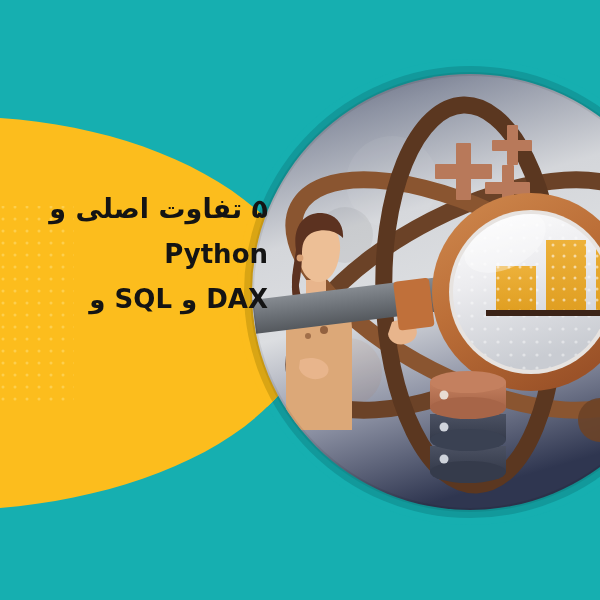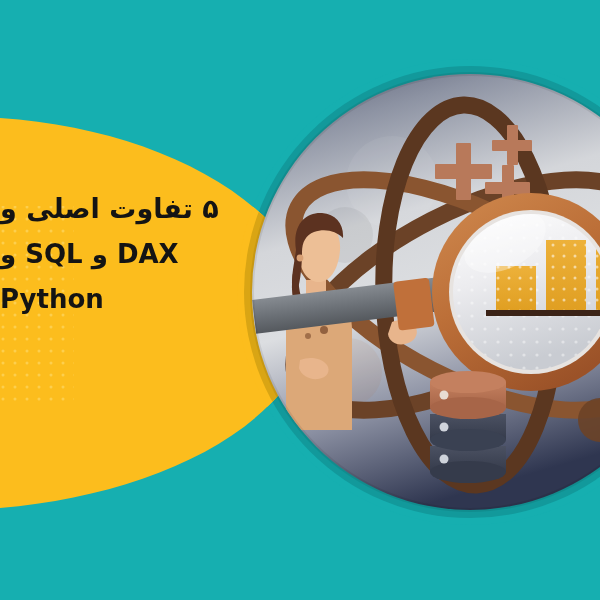--- a/index.html
+++ b/index.html
@@ -15,21 +15,21 @@
     background:#16afb0;
   }
   .layer{position:absolute;top:0;left:0;width:600px;height:600px;}
   svg.layer{display:block;}
 
   
   #headline{
     position:absolute;
     left:0px; top:186px;
     width:268px;
-    text-align:left;
+    text-align:right;
     direction:rtl;
     z-index:40;
     pointer-events:none;
   }
   #headline .line{
     display:block;
     color:#141414;
     font-weight:bold;
     font-size:27px;
     line-height:1.72;
@@ -242,17 +242,17 @@
       </g>
 
       <circle cx="600" cy="420" r="22" fill="#6b4227" opacity="0.9"></circle>
     </g>
 
     <circle cx="470" cy="292" r="218" fill="none" stroke="#000000" stroke-opacity="0.08" stroke-width="4"></circle>
   </svg>
 
   <div id="headline">
     <span class="line">۵ تفاوت اصلی و</span>
+    <span class="line pyline">Python</span>
     <span class="line lat">DAX و SQL و</span>
-    <span class="line pyline">Python</span>
   </div>
 
 </div>
 
 </body></html>

